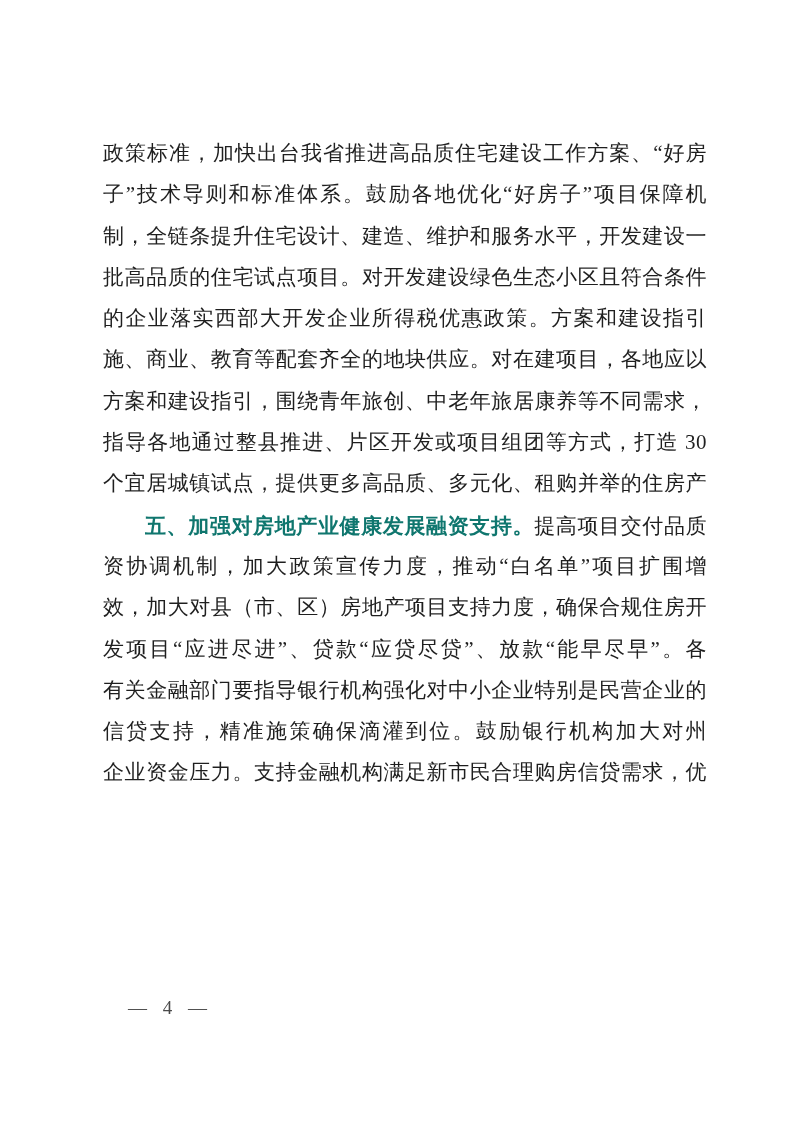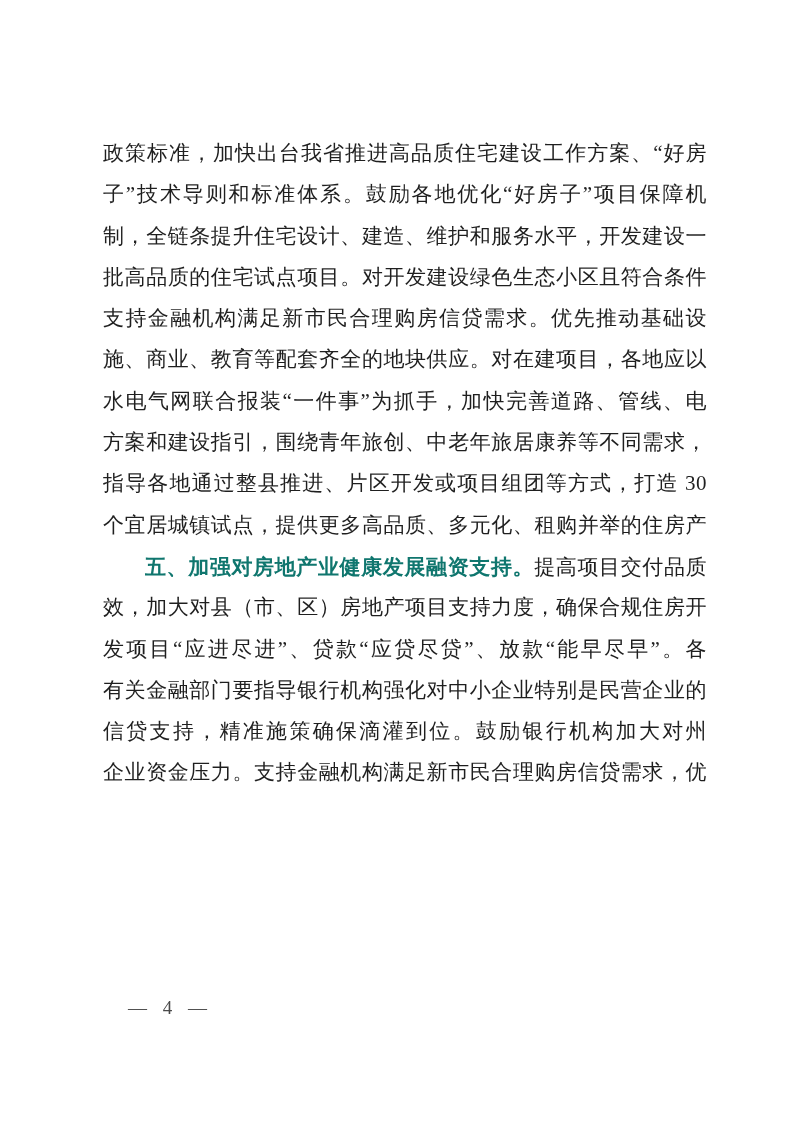--- a/index.html
+++ b/index.html
@@ -60,30 +60,30 @@
 
 <div class="page">
 
   <div class="text-block">
 
     <div>
       <div class="line just">政策标准，加快出台我省推进高品质住宅建设工作方案、“好房</div>
       <div class="line just">子”技术导则和标准体系。鼓励各地优化“好房子”项目保障机</div>
       <div class="line just">制，全链条提升住宅设计、建造、维护和服务水平，开发建设一</div>
       <div class="line just">批高品质的住宅试点项目。对开发建设绿色生态小区且符合条件</div>
-      <div class="line just">支持金融机构满足新市民合理购房信贷需求。优先推动基础设</div>
+      <div class="line just">的企业落实西部大开发企业所得税优惠政策。方案和建设指引</div>
       <div class="line just">施、商业、教育等配套齐全的地块供应。对在建项目，各地应以</div>
-      <div class="line just">水电气网联合报装“一件事”为抓手，加快完善道路、管线、电</div>
       <div class="line just">方案和建设指引，围绕青年旅创、中老年旅居康养等不同需求，</div>
       <div class="line just">指导各地通过整县推进、片区开发或项目组团等方式，打造 30</div>
       <div class="line just">个宜居城镇试点，提供更多高品质、多元化、租购并举的住房产</div>
     </div>
 
     <div>
       <div class="line just indent"><span class="hd">五、加强对房地产业健康发展融资支持。</span><span>提高项目交付品质</span></div>
+      <div class="line just">资协调机制，加大政策宣传力度，推动“白名单”项目扩围增</div>
       <div class="line just">效，加大对县（市、区）房地产项目支持力度，确保合规住房开</div>
       <div class="line just">发项目“应进尽进”、贷款“应贷尽贷”、放款“能早尽早”。各</div>
       <div class="line just">有关金融部门要指导银行机构强化对中小企业特别是民营企业的</div>
       <div class="line just">信贷支持，精准施策确保滴灌到位。鼓励银行机构加大对州</div>
       <div class="line just">企业资金压力。支持金融机构满足新市民合理购房信贷需求，优</div>
     </div>
 
   </div>
 
   <div class="footer">— 4 —</div>

